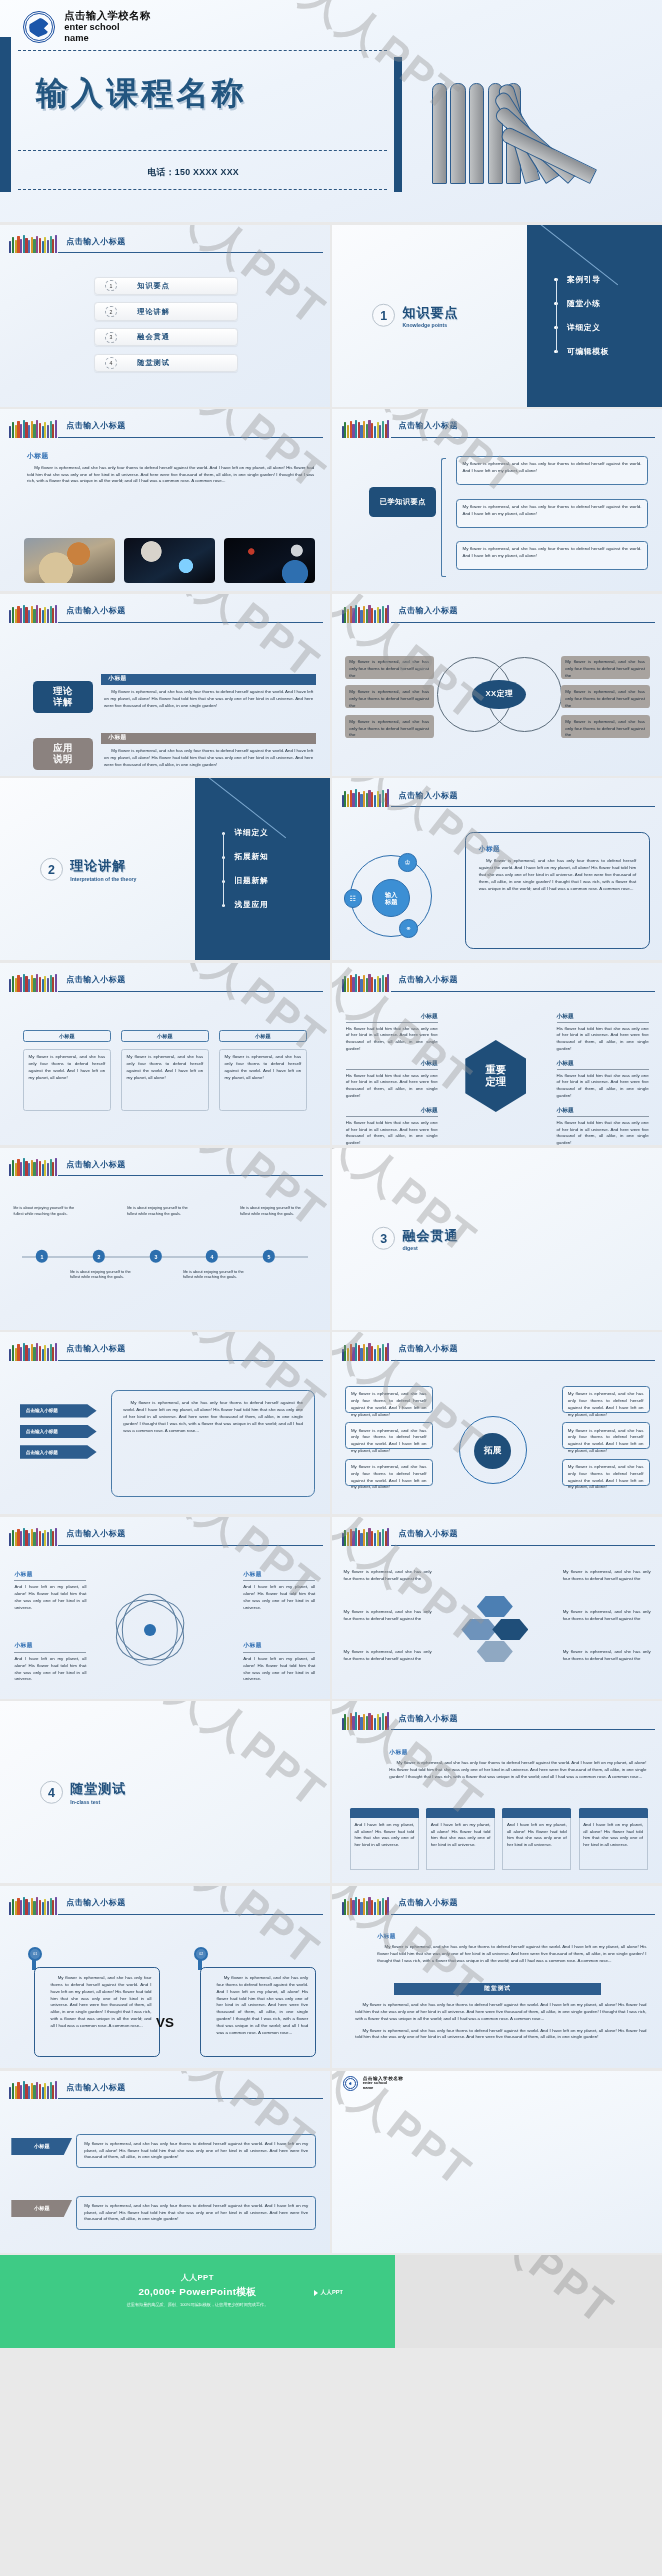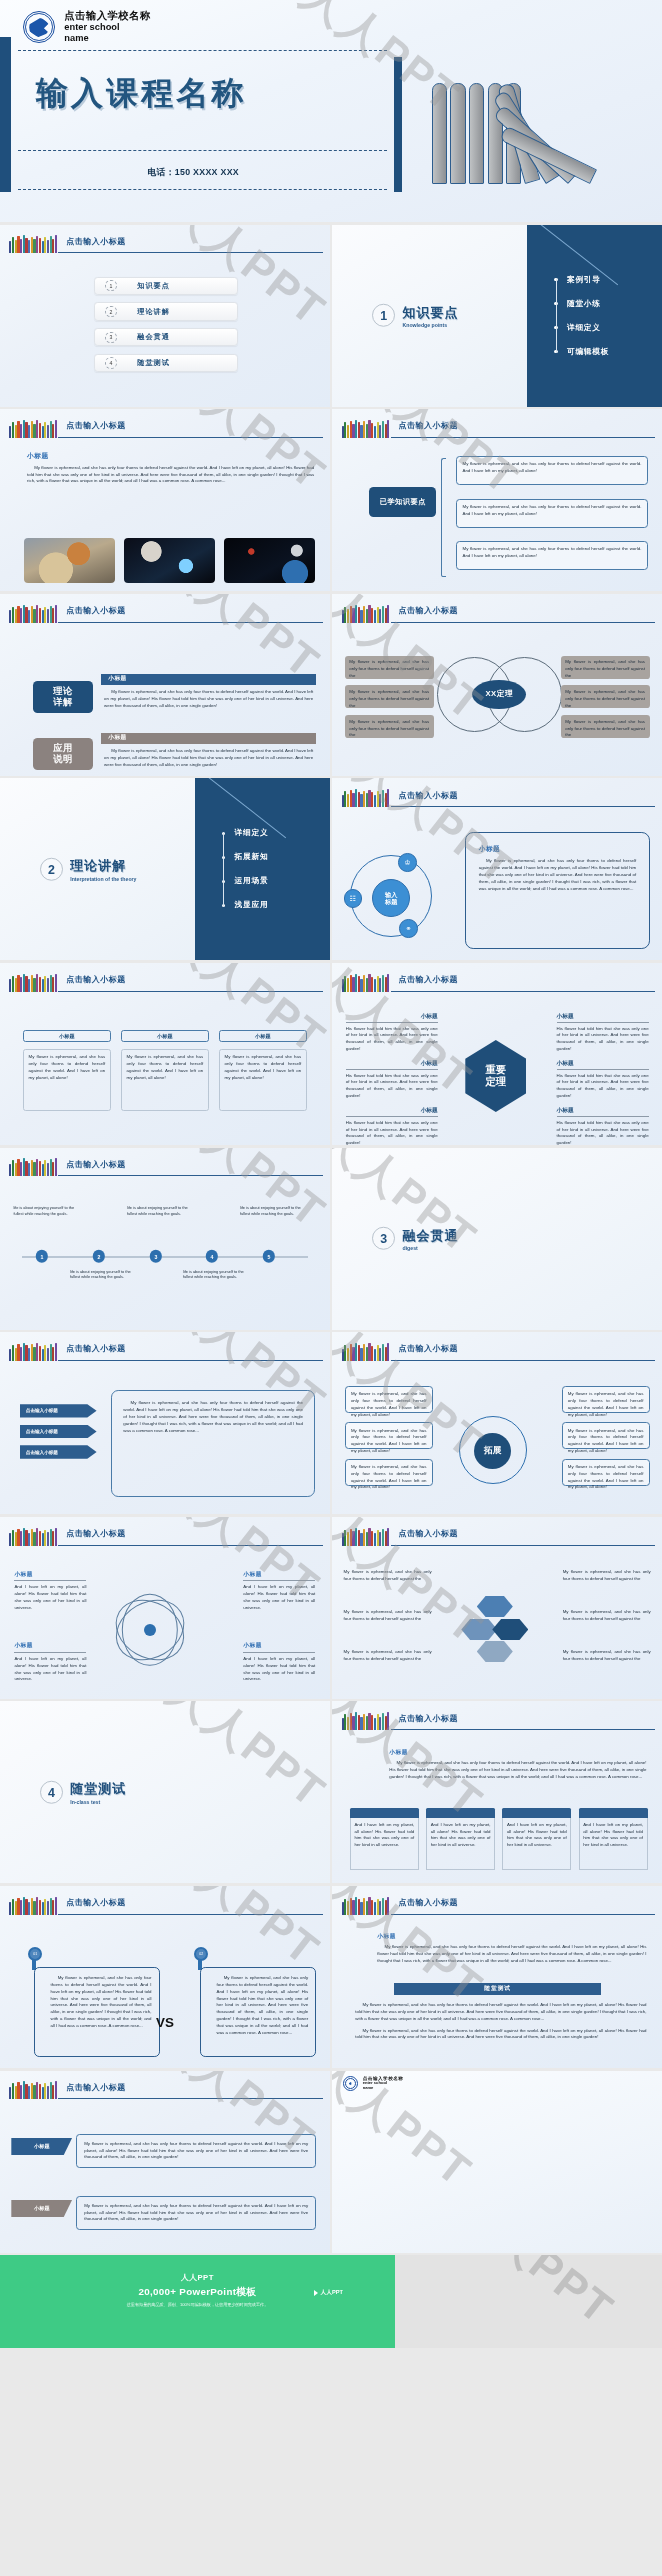--- a/index.html
+++ b/index.html
@@ -509,21 +509,21 @@
             <div class="bi">
                 <div class="dot"></div>
                 <div class="bt">详细定义</div>
               </div>
             <div class="bi">
                 <div class="dot"></div>
                 <div class="bt">拓展新知</div>
               </div>
             <div class="bi">
                 <div class="dot"></div>
-                <div class="bt">运用场景</div>
+                <div class="bt">旧题新解</div>
               </div>
             <div class="bi">
                 <div class="dot"></div>
                 <div class="bt">浅显应用</div>
               </div>
           </div>
         </div>
       </div>
     </div>
   </div>

